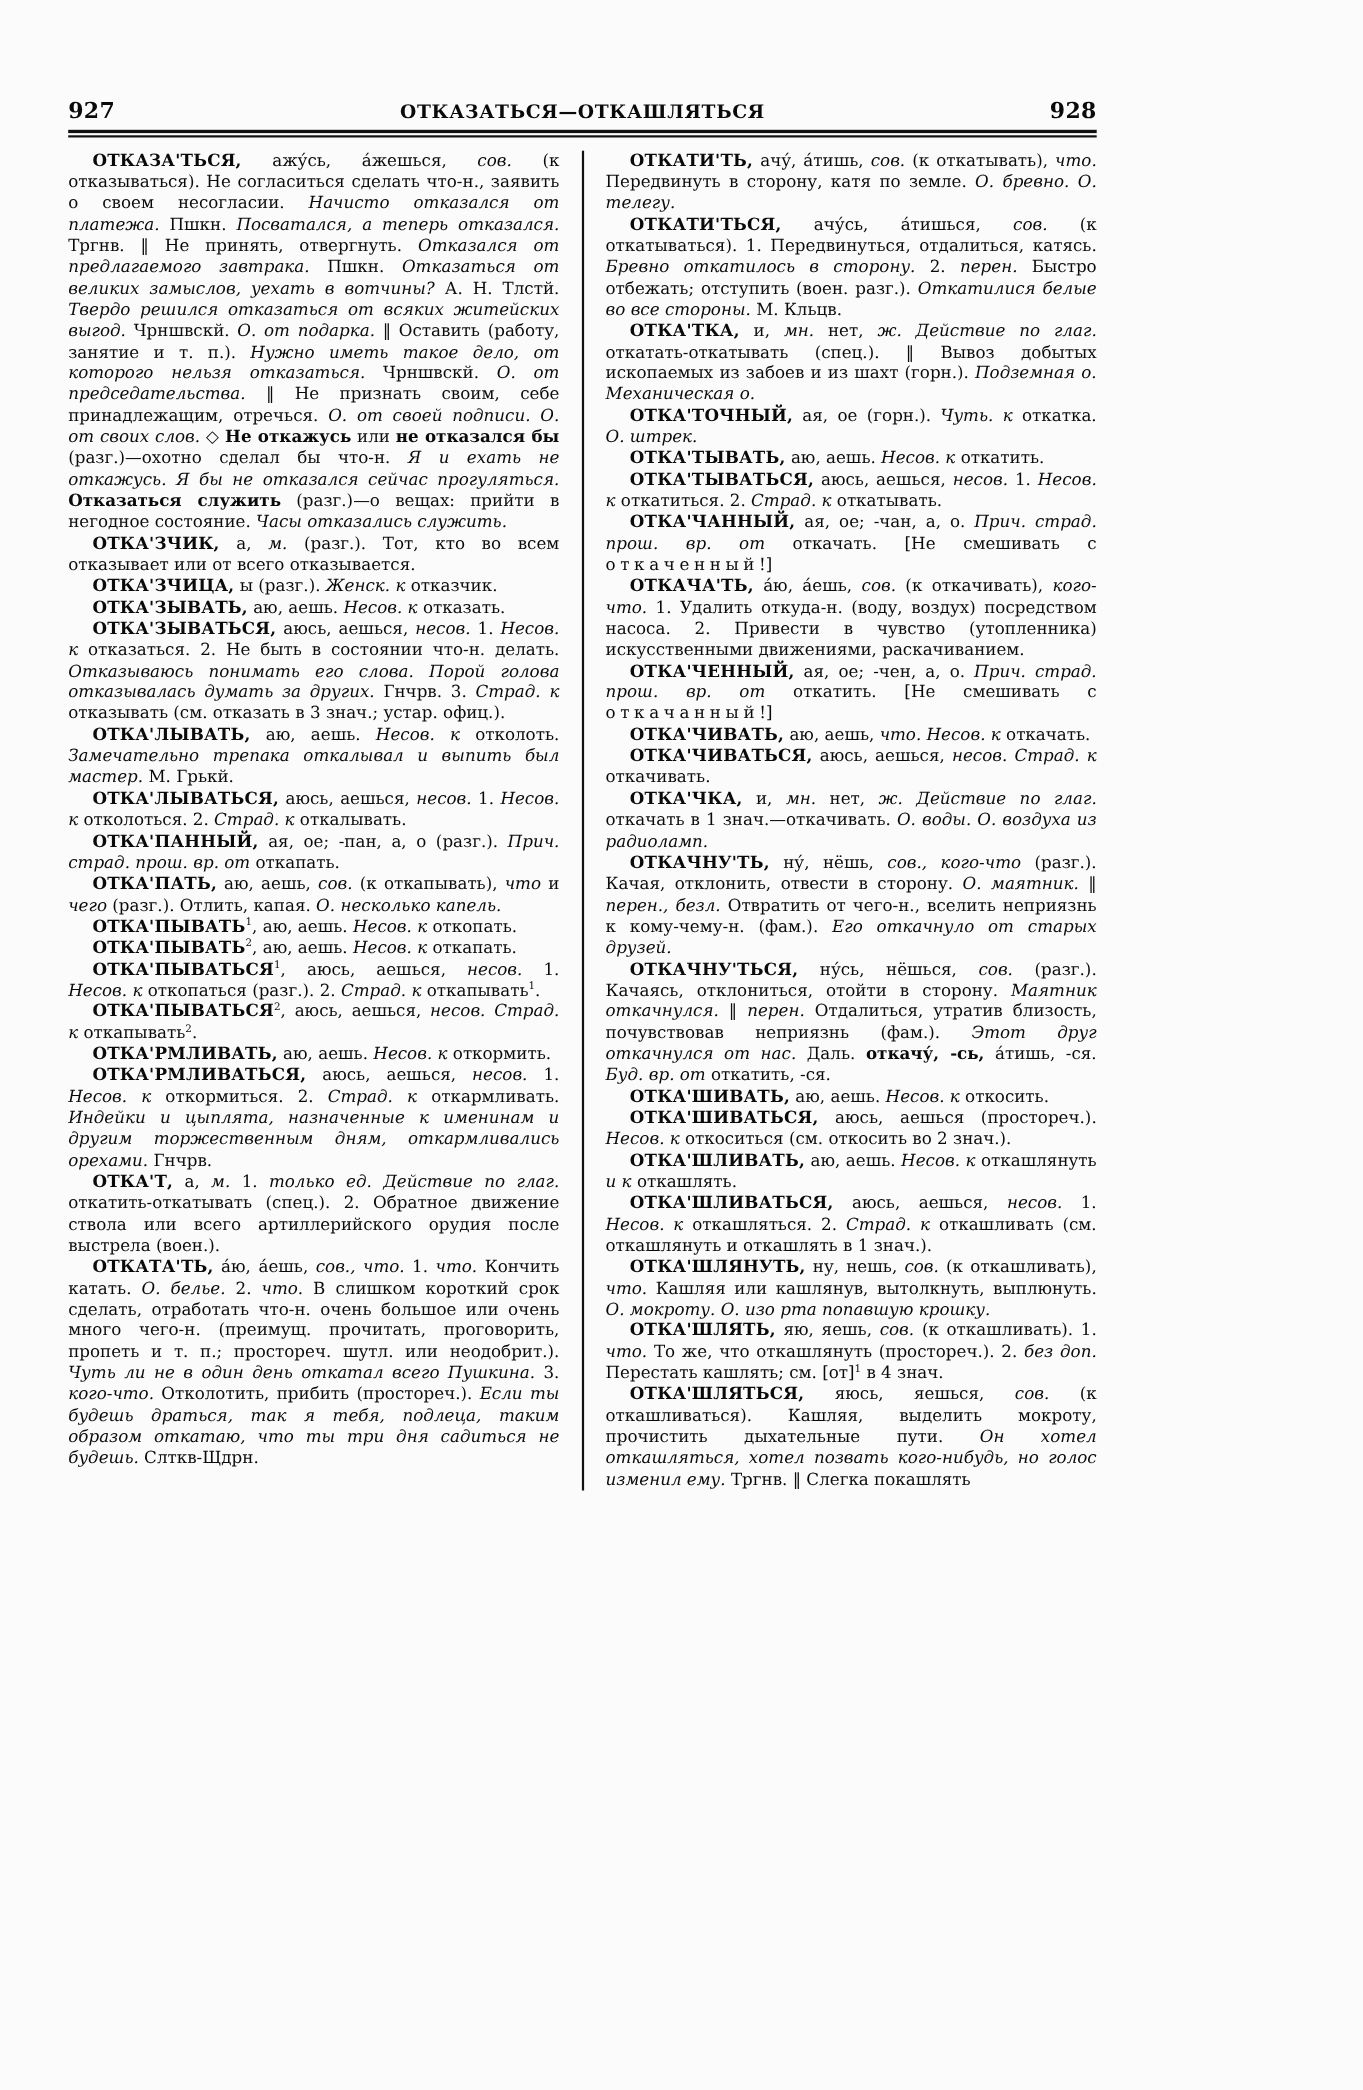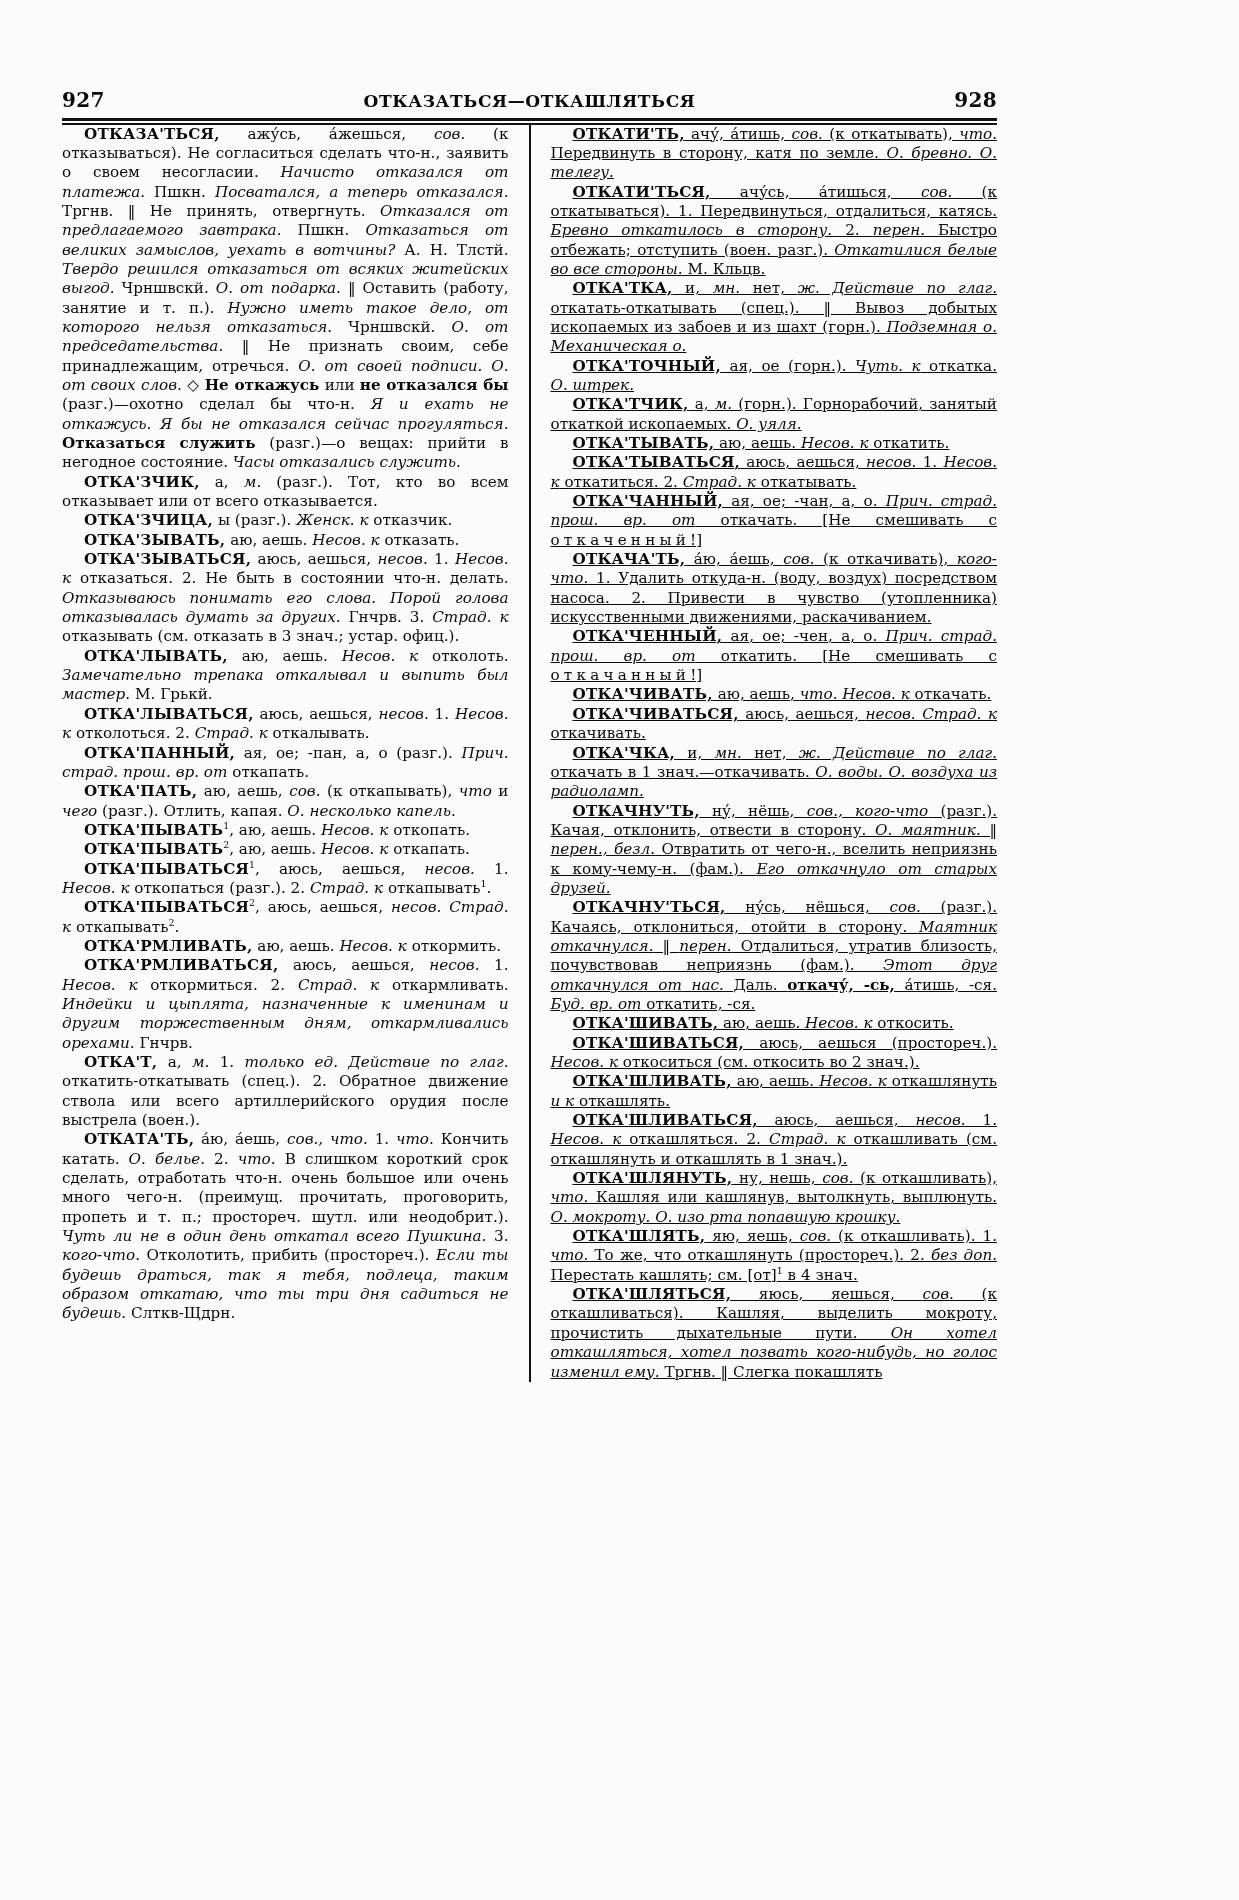--- a/index.html
+++ b/index.html
@@ -58,39 +58,39 @@
   }
   .rules .thin {
     height: 1.5px;
     background: #111;
     width: 100%;
   }
 
   
   .columns {
     display: flex;
-    margin-top: 0;
+    margin-top: 12px;
     position: relative;
   }
   .col {
     width: 447px;
     font-size: 15.2px;
     line-height: 19.35px;
     text-align: justify;
     text-justify: inter-word;
     hyphens: manual;
   }
   .col-left { padding-right: 20px; }
   .divider {
     width: 0;
     border-left: 2.5px solid #111;
     margin: 0 10px 0 0;
     align-self: stretch;
   }
-  .col-right { padding-left: 10px; text-decoration: underline; }
+  .col-right { padding-left: 10px; }
 
   .entry {
     text-indent: 22px;
     margin: 0;
   }
 
   
   .hw {
     font-weight: bold;
     letter-spacing: 0.2px;
@@ -169,21 +169,20 @@
       <div class="col col-right">
 
         <p class="entry"><span class="hw">ОТКАТИ'ТЬ,</span><span> ачу́, а́тишь, </span><span class="it">сов.</span><span> (к откатывать), </span><span class="it">что.</span><span> Передвинуть в сторону, катя по земле. </span><span class="it">О. бревно. О. телегу.</span></p>
 
         <p class="entry"><span class="hw">ОТКАТИ'ТЬСЯ,</span><span> ачу́сь, а́тишься, </span><span class="it">сов.</span><span> (к откатываться). 1. Передвинуться, отдалиться, катясь. </span><span class="it">Бревно откатилось в сторону.</span><span> 2. </span><span class="it">перен.</span><span> Быстро отбежать; отступить (воен. разг.). </span><span class="it">Откатилися белые во все стороны.</span><span> М. Кльцв.</span></p>
 
         <p class="entry"><span class="hw">ОТКА'ТКА,</span><span> и, </span><span class="it">мн.</span><span> нет, </span><span class="it">ж. Действие по глаг.</span><span> откатать-откатывать (спец.). ‖ Вывоз добытых ископаемых из забоев и из шахт (горн.). </span><span class="it">Подземная о. Механическая о.</span></p>
 
         <p class="entry"><span class="hw">ОТКА'ТОЧНЫЙ,</span><span> ая, ое (горн.). </span><span class="it">Чуть. к</span><span> откатка. </span><span class="it">О. штрек.</span></p>
 
-        <p class="entry"><span class="hw">ОТКА'ТЧИК,</span><span> а, </span><span class="it">м.</span><span> (горн.). Горнорабочий, занятый откаткой ископаемых. </span><span class="it">О. уяля.</span></p>
 
         <p class="entry"><span class="hw">ОТКА'ТЫВАТЬ,</span><span> аю, аешь. </span><span class="it">Несов. к</span><span> откатить.</span></p>
 
         <p class="entry"><span class="hw">ОТКА'ТЫВАТЬСЯ,</span><span> аюсь, аешься, </span><span class="it">несов.</span><span> 1. </span><span class="it">Несов. к</span><span> откатиться. 2. </span><span class="it">Страд. к</span><span> откатывать.</span></p>
 
         <p class="entry"><span class="hw">ОТКА'ЧАННЫЙ,</span><span> ая, ое; -чан, а, о. </span><span class="it">Прич. страд. прош. вр. от</span><span> откачать. [Не смешивать с </span><span class="spaced">откаченный</span><span>!]</span></p>
 
         <p class="entry"><span class="hw">ОТКАЧА'ТЬ,</span><span> а́ю, а́ешь, </span><span class="it">сов.</span><span> (к откачивать), </span><span class="it">кого-что.</span><span> 1. Удалить откуда-н. (воду, воздух) посредством насоса. 2. Привести в чувство (утопленника) искусственными движениями, раскачиванием.</span></p>
 
         <p class="entry"><span class="hw">ОТКА'ЧЕННЫЙ,</span><span> ая, ое; -чен, а, о. </span><span class="it">Прич. страд. прош. вр. от</span><span> откатить. [Не смешивать с </span><span class="spaced">откачанный</span><span>!]</span></p>

